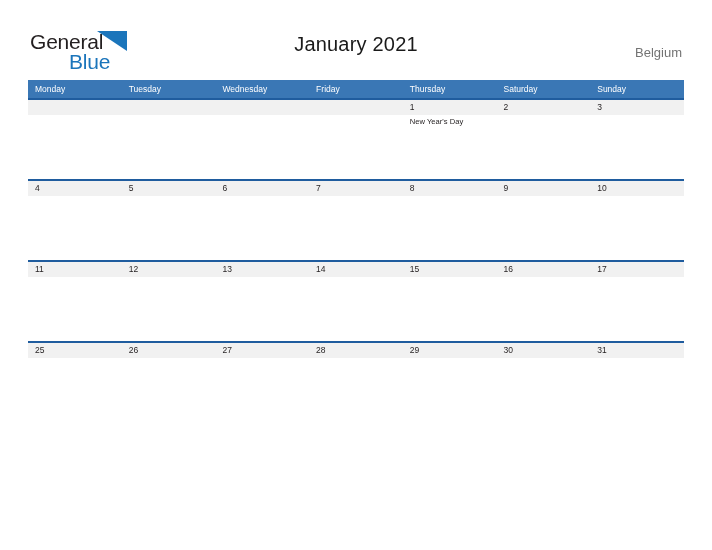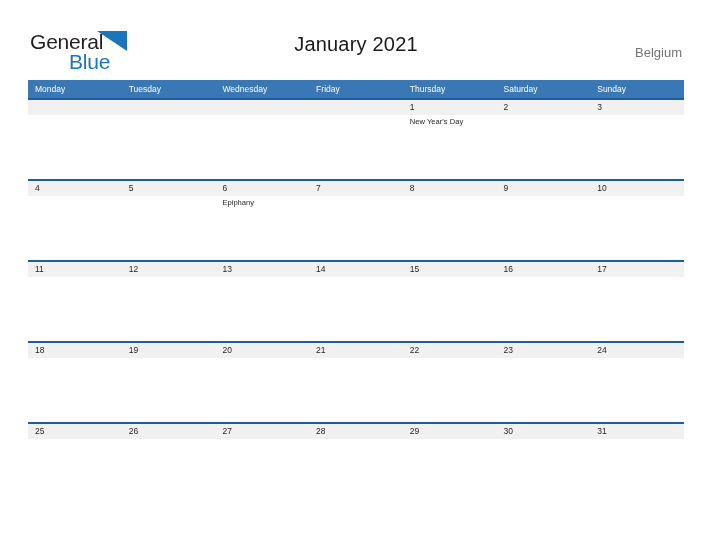--- a/index.html
+++ b/index.html
@@ -226,31 +226,20 @@
   <div class="week-row">
     <div class="week-dates">
       <div class="date-cell">4</div>
       <div class="date-cell">5</div>
       <div class="date-cell">6</div>
       <div class="date-cell">7</div>
       <div class="date-cell">8</div>
       <div class="date-cell">9</div>
       <div class="date-cell">10</div>
     </div>
-    <div class="week-events">
-      <div class="event-cell"></div>
-      <div class="event-cell"></div>
-      <div class="event-cell">
-          <div class="event-text">Epiphany</div>
-        </div>
-      <div class="event-cell"></div>
-      <div class="event-cell"></div>
-      <div class="event-cell"></div>
-      <div class="event-cell"></div>
-    </div>
   </div>
 
   <div class="week-row">
     <div class="week-dates">
       <div class="date-cell">11</div>
       <div class="date-cell">12</div>
       <div class="date-cell">13</div>
       <div class="date-cell">14</div>
       <div class="date-cell">15</div>
       <div class="date-cell">16</div>
@@ -260,40 +249,20 @@
       <div class="event-cell"></div>
       <div class="event-cell"></div>
       <div class="event-cell"></div>
       <div class="event-cell"></div>
       <div class="event-cell"></div>
       <div class="event-cell"></div>
       <div class="event-cell"></div>
     </div>
   </div>
 
-  <div class="week-row">
-    <div class="week-dates">
-      <div class="date-cell">18</div>
-      <div class="date-cell">19</div>
-      <div class="date-cell">20</div>
-      <div class="date-cell">21</div>
-      <div class="date-cell">22</div>
-      <div class="date-cell">23</div>
-      <div class="date-cell">24</div>
-    </div>
-    <div class="week-events">
-      <div class="event-cell"></div>
-      <div class="event-cell"></div>
-      <div class="event-cell"></div>
-      <div class="event-cell"></div>
-      <div class="event-cell"></div>
-      <div class="event-cell"></div>
-      <div class="event-cell"></div>
-    </div>
-  </div>
 
   <div class="week-row">
     <div class="week-dates">
       <div class="date-cell">25</div>
       <div class="date-cell">26</div>
       <div class="date-cell">27</div>
       <div class="date-cell">28</div>
       <div class="date-cell">29</div>
       <div class="date-cell">30</div>
       <div class="date-cell">31</div>

